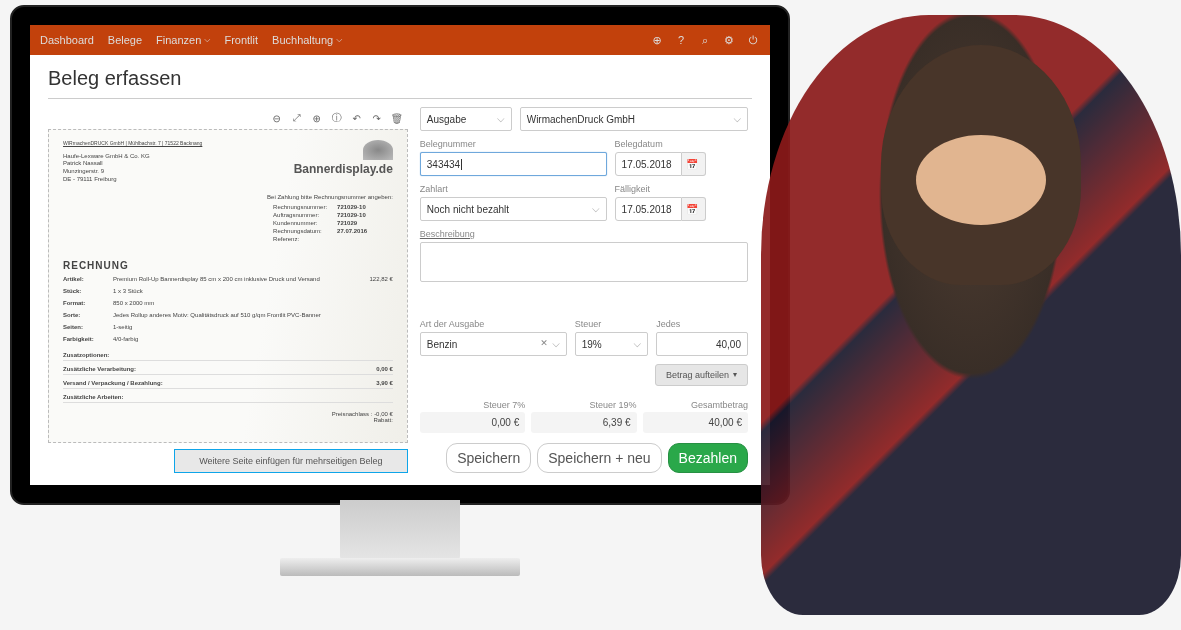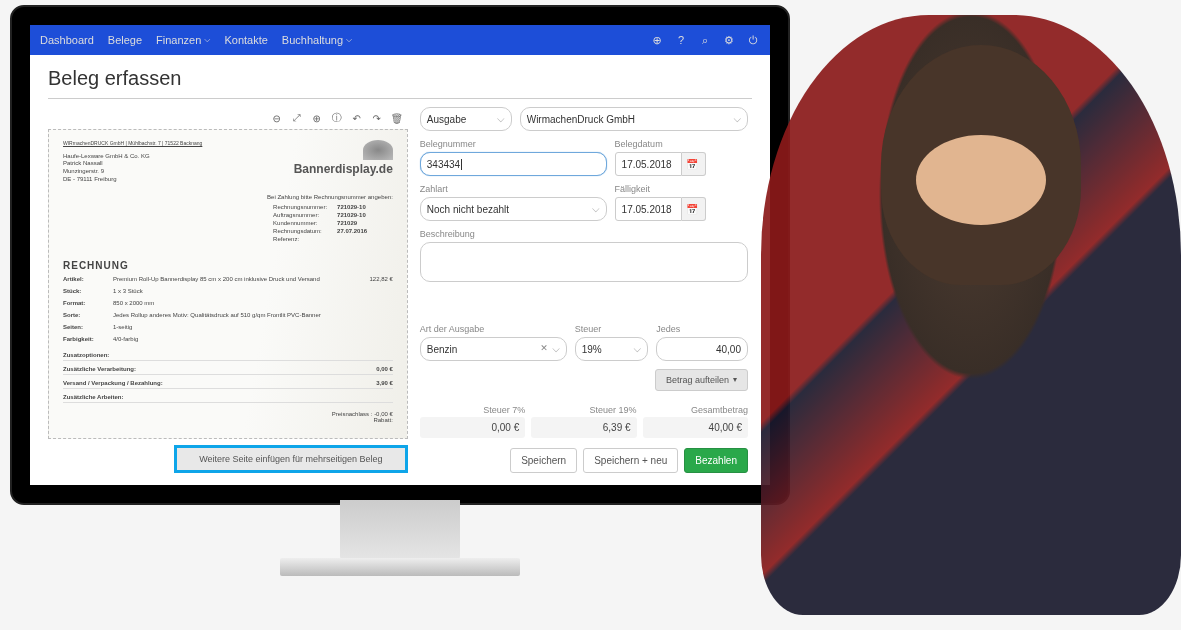--- a/index.html
+++ b/index.html
@@ -15,21 +15,21 @@
   .stand {
     position: absolute; left: 340px; top: 500px; width: 120px; height: 60px;
     background: linear-gradient(#ccc, #e5e5e5); border-radius: 0 0 4px 4px;
   }
   .stand-base {
     position: absolute; left: 280px; top: 558px; width: 240px; height: 18px;
     background: linear-gradient(#eee, #bbb); border-radius: 2px;
   }
 
   .navbar {
-    background: #1d4ed8; color: #ddd; height: 30px; display: flex; align-items: center;
+    background: #c2410c; color: #ddd; height: 30px; display: flex; align-items: center;
     padding: 0 10px; font-size: 11px; justify-content: space-between;
   }
   .nav-left { display: flex; gap: 14px; }
   .nav-item { cursor: pointer; display: flex; align-items: center; gap: 3px; }
   .nav-right { display: flex; gap: 10px; align-items: center; }
   .nav-icon { width: 14px; height: 14px; display: inline-flex; align-items: center; justify-content: center; }
 
   .content { display: flex; flex-direction: column; height: calc(100% - 30px); padding: 12px 18px; overflow: hidden; }
   .page-title { font-size: 20px; color: #333; margin-bottom: 8px; font-weight: 500; }
   .hr { border-bottom: 1px solid #ccc; margin-bottom: 8px; }
@@ -46,48 +46,48 @@
   }
   .doc-header { display:flex; justify-content:space-between; margin-bottom:10px; }
   .doc-addr { line-height:1.3; }
   .doc-logo { font-weight:bold; font-size:12px; color:#555; }
   .doc-meta { display:flex; justify-content:flex-end; margin-top:8px; }
   .doc-meta-table td { padding:0 4px; font-size:6px; }
   .doc-section-title { font-size:10px; font-weight:bold; margin-top:16px; letter-spacing:1px;}
   .doc-row { display:flex; justify-content:space-between; font-size:6px; margin-top:4px; padding:1px 0;}
   .doc-label { font-weight:bold; width:50px;}
   .add-page-btn {
-    margin-top:6px; align-self:flex-end; background:#e8e8e8; border:3px solid #0ea5e9;
+    margin-top:6px; align-self:flex-end; background:#e8e8e8; border:1px solid #0ea5e9;
     padding:6px 10px; font-size:9px; color:#555; text-align:center; width:65%;
   }
 
   .form-row { display: flex; gap: 8px; margin-bottom: 8px; }
   .form-group { display: flex; flex-direction: column; flex: 1; gap: 3px; }
   .form-label { font-size: 9px; color: #888; }
   .input {
-    border: 1px solid #ccc; border-radius: 10px; padding: 4px 6px; font-size: 10px;
+    border: 1px solid #ccc; border-radius: 2px; padding: 4px 6px; font-size: 10px;
     height: 24px; background: #fff; display:flex; align-items:center; color:#333;
   }
   .input.focused { border-color:#6fa8dc; box-shadow:0 0 1px #6fa8dc; }
   .date-group { display:flex; }
   .date-group .input { border-radius: 3px 0 0 3px; width: 67px; }
   .cal-btn { border:1px solid #ccc; border-left:none; border-radius:0 3px 3px 0; width:24px; height:24px; display:flex; align-items:center; justify-content:center; background:#f2f2f2; font-size:10px;}
   .select { position:relative; }
   .select::after { content:"⌵"; position:absolute; right:6px; top:5px; color:#aaa; font-size:10px;}
   .textarea { height: 40px; }
   .x-btn { position:absolute; right:18px; top:5px; color:#888; font-size:9px; }
 
   .split-btn { background:#e6e6e6; border:1px solid #ccc; padding:5px 10px; font-size:9px; border-radius:3px; display:flex; align-items:flex-start; gap:4px; margin-left:auto; color:#555;}
   .totals { display:flex; gap:6px; margin-top:6px; }
   .total-box { flex:1; text-align:right; }
   .total-label { font-size:9px; color:#888; margin-bottom:2px;}
   .total-val { background:#f4f4f4; padding:5px 6px; border-radius:3px; font-size:10px; color:#444;}
 
   .actions { display:flex; gap:6px; justify-content:flex-end; margin-top:10px; }
-  .btn { padding:6px 10px; font-size:10px; border-radius:3px; border:1px solid #ccc; background:#fff; color:#555; font-weight:500;}
+  .btn { padding:6px 10px; font-size:14px; border-radius:11px; border:1px solid #ccc; background:#fff; color:#555; font-weight:500;}
   .btn-primary { background:#2aa84a; color:#fff; border-color:#279043; }
 
   .person {
     position:absolute; right:0; top:15px; width:420px; height:600px;
     background: radial-gradient(ellipse at 50% 30%, #3d2b1f 0%, #2a1e16 30%, transparent 31%),
                 linear-gradient(135deg,#8b1a1a 40%,#1a1a2e 41%,#8b1a1a 55%,#1a1a2e 56%);
     border-radius: 40% 40% 10% 10%; opacity:0.92;
   }
   .person::before{
     content:""; position:absolute; top:30px; left:120px; width:200px; height:240px;
@@ -111,21 +111,21 @@
             <span>Dashboard</span>
           </div>
         <div class="nav-item">
             <span>Belege</span>
           </div>
         <div class="nav-item">
             <span>Finanzen</span>
             <span class="chevron">⌵</span>
           </div>
         <div class="nav-item">
-            <span>Kontakte</span>
+            <span>Frontlit</span>
           </div>
         <div class="nav-item">
             <span>Buchhaltung</span>
             <span class="chevron">⌵</span>
           </div>
       </div>
       <div class="nav-right">
         <span class="nav-icon">⊕</span>
         <span class="nav-icon">?</span>
         <span class="nav-icon">⌕</span>
@@ -281,21 +281,21 @@
               <span class="form-label">Fälligkeit</span>
               <div class="date-group">
                 <div class="input">
                     <span>17.05.2018</span>
                   </div>
                 <div class="cal-btn">📅</div>
               </div>
             </div>
           </div>
 
-          <div class="form-group" style="margin-bottom:8px;">
+          <div class="form-group" style="margin-bottom:8px;text-decoration:underline;">
             <span class="form-label">Beschreibung</span>
             <div class="input textarea"></div>
           </div>
 
           <div class="form-row">
             <div class="form-group" style="flex:1.6">
               <span class="form-label">Art der Ausgabe</span>
               <div class="input select" style="position:relative">
                 <span>Benzin</span>
                   <span class="x-btn">✕</span>

